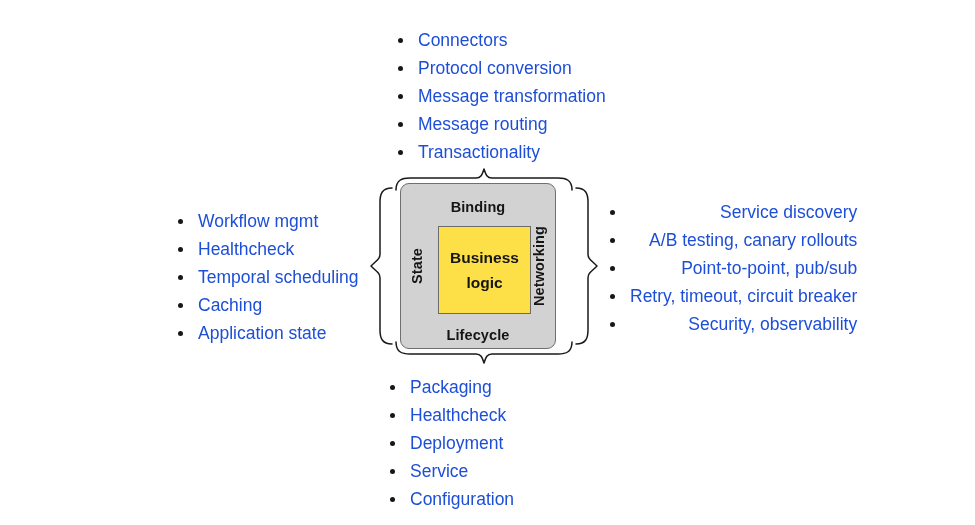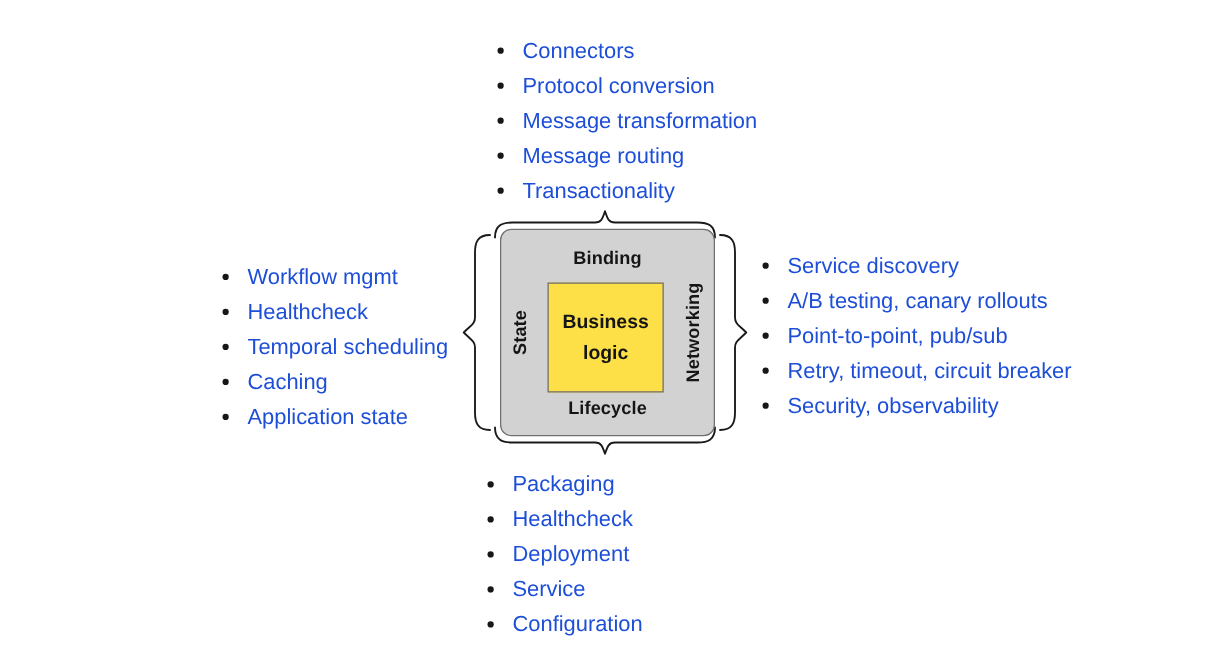--- a/index.html
+++ b/index.html
@@ -43,39 +43,39 @@
     left: 6px;
     top: 12px;
     width: 5px;
     height: 5px;
     border-radius: 50%;
     background: #171717;
   }
 
   #list-top    { left: 392px; top: 26px; }
   #list-left   { left: 172px; top: 207px; }
-  #list-right  { left: 604px; top: 198px; }
+  #list-right  { left: 604px; top: 198px; text-align: right; }
   #list-bottom { left: 384px; top: 373px; }
 
   
   #braces {
     position: absolute;
     left: 0;
     top: 0;
     width: 975px;
     height: 525px;
     pointer-events: none;
   }
 
   
   #outer-box {
     position: absolute;
     left: 400px;
     top: 183px;
-    width: 172px;
+    width: 156px;
     height: 166px;
     background: #d2d2d2;
     border: 1.4px solid #6f6f6f;
     border-radius: 9px;
     box-sizing: border-box;
   }
 
   .edge-label {
     position: absolute;
     font-size: 14.5px;
@@ -86,21 +86,21 @@
   }
   #label-binding {
     left: 0;
     right: 0;
     top: 15px;
     text-align: center;
   }
   #label-lifecycle {
     left: 0;
     right: 0;
-    bottom: 13px;
+    bottom: 5px;
     text-align: center;
   }
   #label-state {
     left: -14px;
     top: 50%;
     transform: translateY(-50%) rotate(-90deg);
     width: 60px;
     text-align: center;
   }
   #label-networking {

